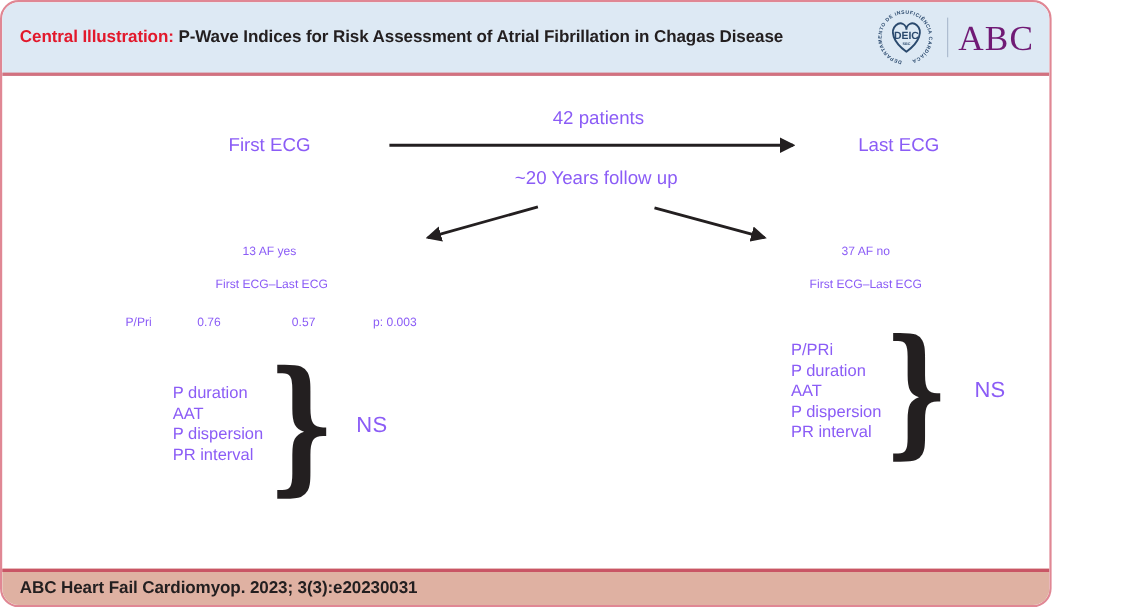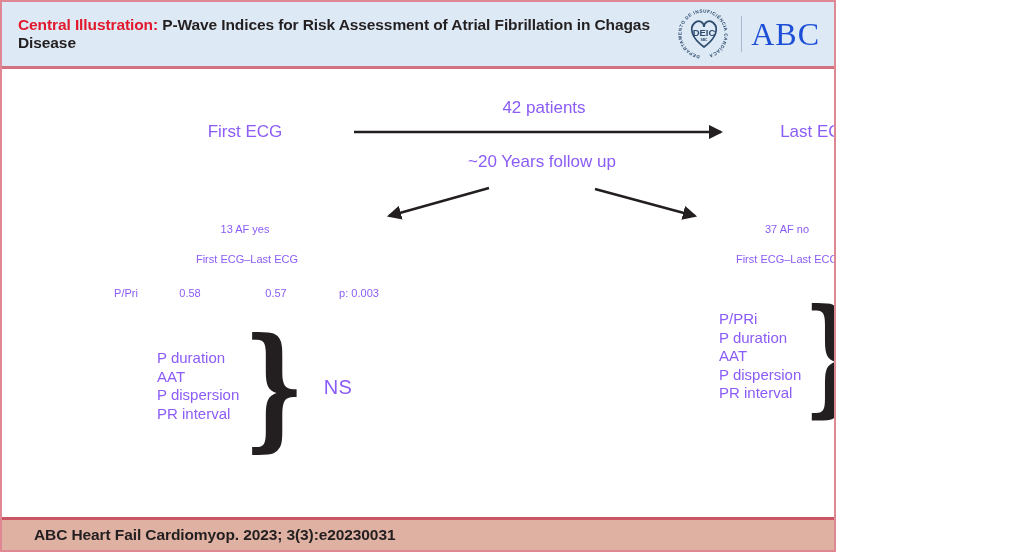--- a/index.html
+++ b/index.html
@@ -1,40 +1,40 @@
 <!DOCTYPE html>
 <html><head>
 <meta charset="utf-8">
 <style>
   * { margin:0; padding:0; box-sizing:border-box; }
   html,body { background:#ffffff; }
   body { font-family:"Liberation Sans", sans-serif; }
 
   .frame{
     position:relative;
-    width:836px; height:552px;
+    width:956px; height:552px;
     background:#ffffff;
     border:2px solid #e08794;
-    border-radius:0;
+    border-radius:17px;
     overflow:hidden;
   }
 
   
   .header{
     position:absolute; top:0; left:0; right:0; height:67px;
     background:#dde9f4;
     border-bottom:3px solid #d2717f;
     display:flex; align-items:center; justify-content:space-between;
     padding:0 14px 0 16px;
   }
   .title{ font-size:15.5px; font-weight:bold; letter-spacing:-0.1px; color:#231f20; }
   .title .red{ color:#e2192c; }
   .logo-wrap{ display:flex; align-items:center; gap:9px; }
   .logo-divider{ width:1.5px; height:36px; background:#a9b9cd; }
-  .abc-block{ display:flex; align-items:flex-start; gap:3px; color:#1d4ed8; }
+  .abc-block{ display:flex; align-items:flex-start; gap:3px; color:#701a75; }
   .abc-big{ font-family:"Liberation Serif", serif; font-size:32px; letter-spacing:1px; line-height:32px; }
   .abc-lines{ font-family:"Liberation Serif", serif; font-size:13.5px; line-height:15.5px; }
 
   
   .pos{ position:absolute; white-space:nowrap; color:#8b5cf6; }
   .ctr{ transform:translate(-50%,-50%); }
   .t17{ font-size:17px; }
   .t15{ font-size:11px; }
   .list{ font-size:15px; line-height:18.5px; }
   .brace{
@@ -47,21 +47,21 @@
   .brace-right{ font-size:127px; transform:translate(-50%,-50%) scaleX(0.72); }
   .ns{ font-size:20px; letter-spacing:0.3px; }
   svg.arrows{ position:absolute; top:0; left:0; pointer-events:none; }
 
   
   .footer{
     position:absolute; left:0; right:0; bottom:0; height:33px;
     background:#dfb1a2;
     border-top:3px solid #c95565;
     display:flex; align-items:center;
-    padding:0 32px;
+    padding:0 16px;
   }
   .footer .cite{ font-size:15.5px; font-weight:bold; color:#231f20; letter-spacing:-0.1px; }
 </style>
 </head>
 <body>
 
 <div class="frame">
 
   <div class="header">
     <div class="title">
@@ -99,21 +99,21 @@
   </svg>
 
   <div class="pos ctr t17" style="left:243px; top:130px;">First ECG</div>
   <div class="pos ctr t17" style="left:542px; top:106px;">42 patients</div>
   <div class="pos ctr t17" style="left:540px; top:160px;">~20 Years follow up</div>
   <div class="pos ctr t17" style="left:815px; top:130px;">Last ECG</div>
 
   <div class="pos ctr t15" style="left:243px; top:227px;">13 AF yes</div>
   <div class="pos ctr t15" style="left:245px; top:257px;">First ECG–Last ECG</div>
   <div class="pos ctr t15" style="left:124px; top:291px;">P/Pri</div>
-  <div class="pos ctr t15" style="left:188px; top:291px;">0.58</div>
+  <div class="pos ctr t15" style="left:188px; top:291px;">0.76</div>
   <div class="pos ctr t15" style="left:274px; top:291px;text-align:right;">0.57</div>
   <div class="pos ctr t15" style="left:357px; top:291px;">p: 0.003</div>
 
   <div class="pos list" style="left:155px; top:347px;">
     <div>P duration</div>
     <div>AAT</div>
     <div>P dispersion</div>
     <div>PR interval</div>
   </div>
   <div class="pos brace brace-left" style="left:272px; top:385px;">}</div>

